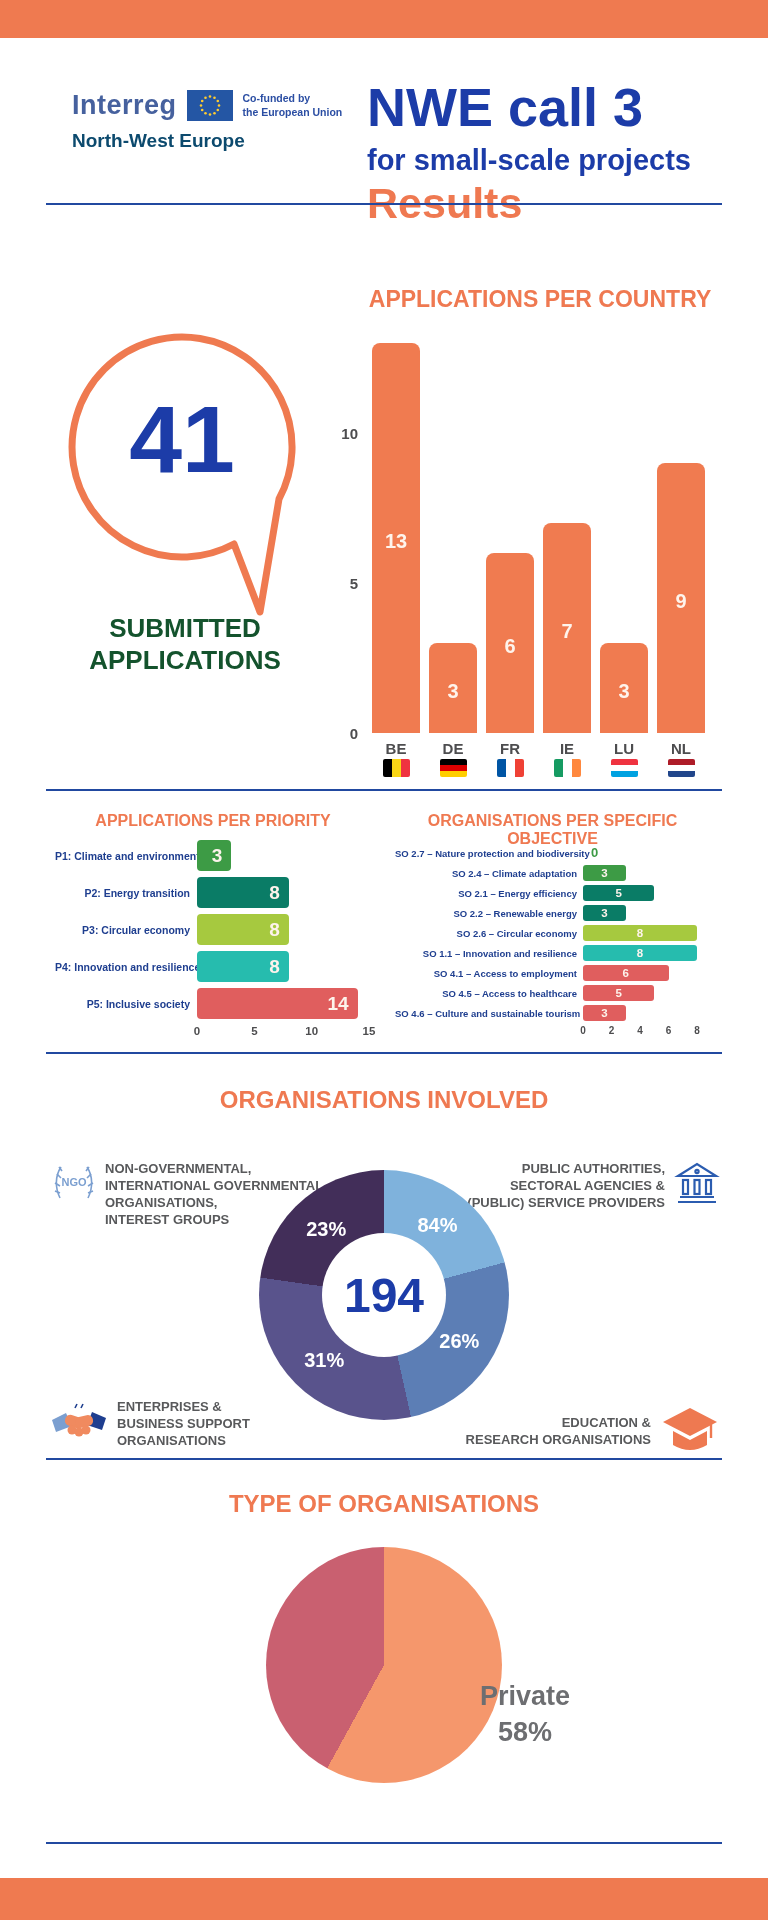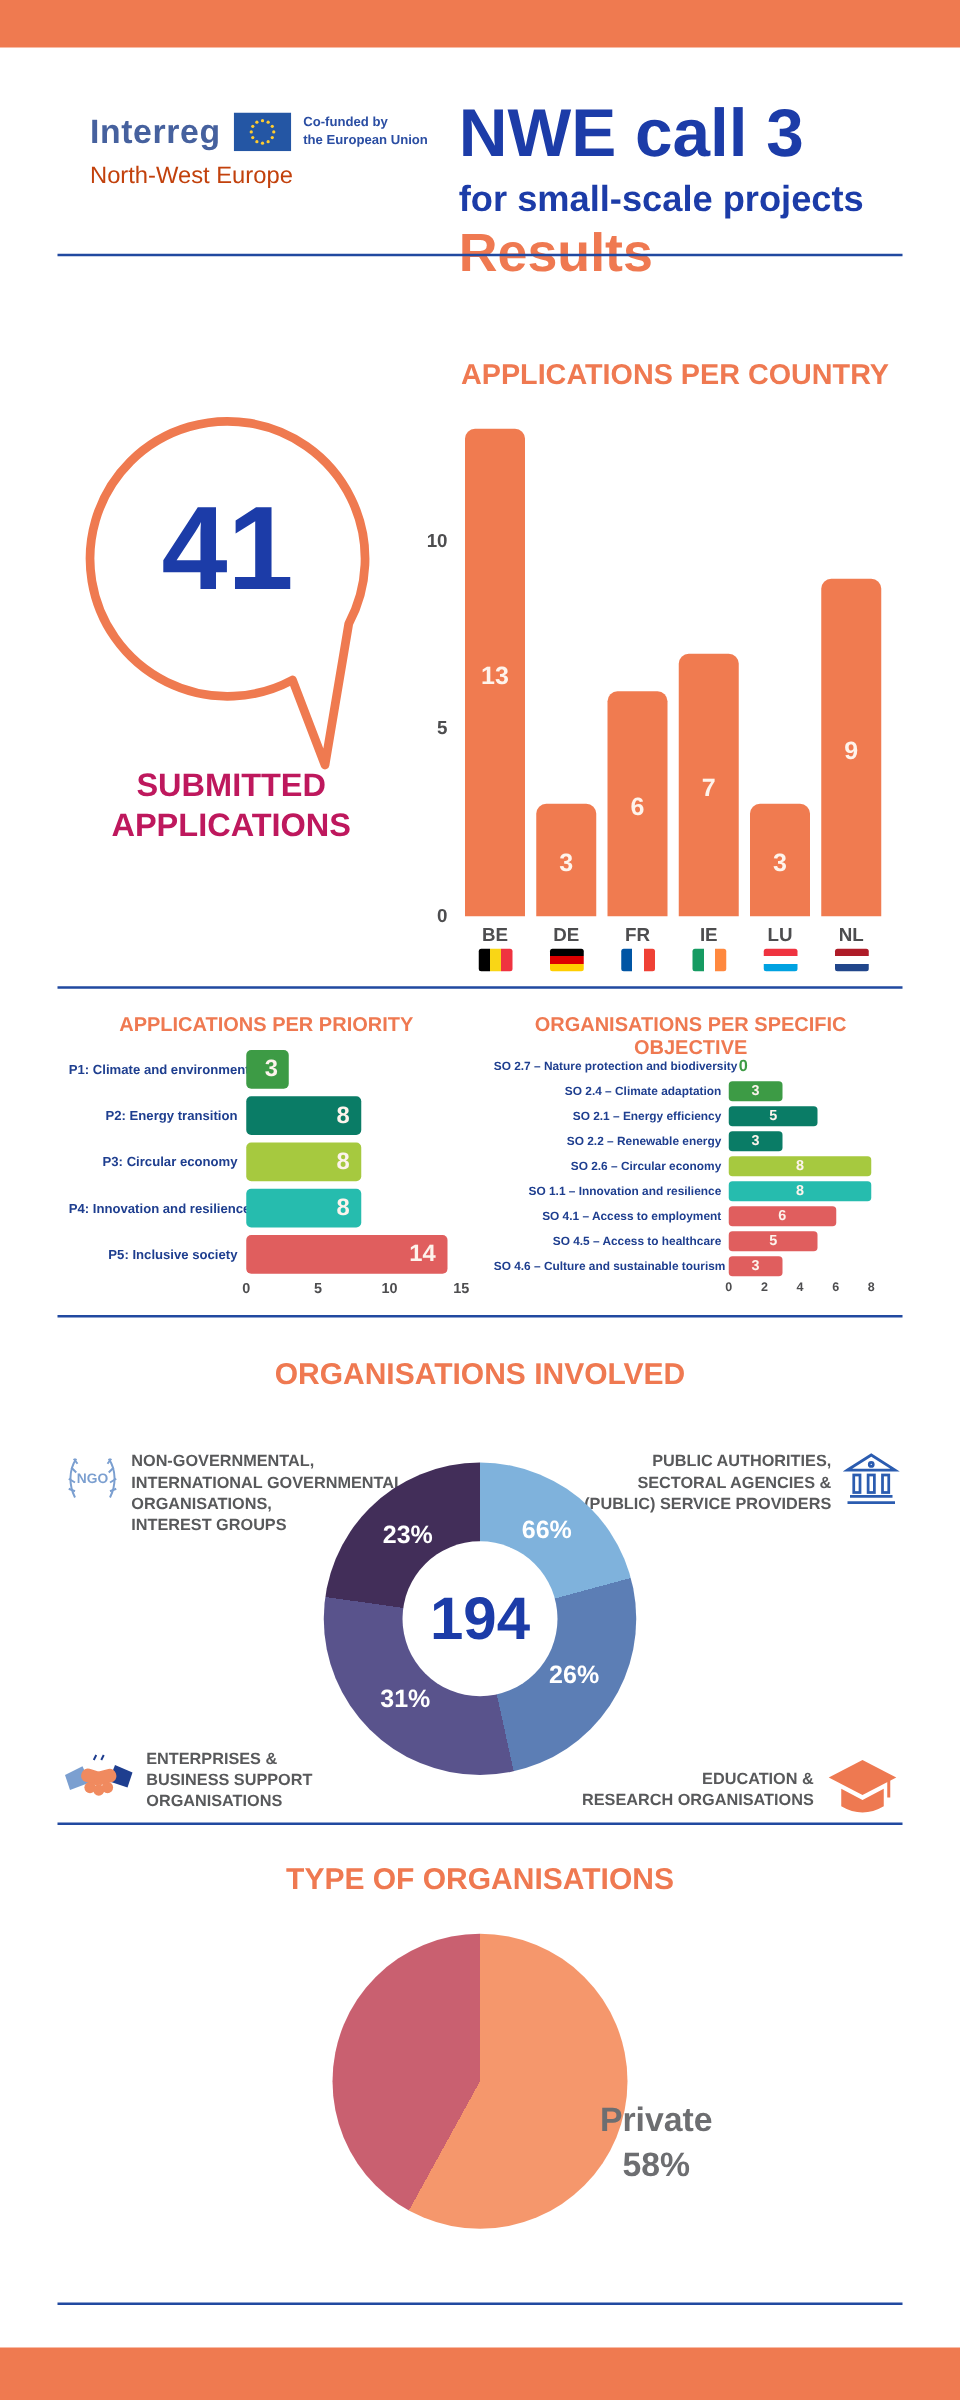--- a/index.html
+++ b/index.html
@@ -8,34 +8,34 @@
   .band{position:absolute;left:0;right:0;background:#EF7A50;}
   .band-top{top:0;height:38px;}
   .band-bottom{top:1878px;height:42px;}
   .divider{position:absolute;left:46px;right:46px;height:2px;background:#2149A0;}
 
   
   .logo-block{position:absolute;left:72px;top:90px;width:300px;}
   .logo-row{display:flex;align-items:center;gap:10px;}
   .interreg-text{font-size:27px;font-weight:bold;color:#46619E;letter-spacing:.5px;text-align:center;}
   .cofunded{font-size:10.5px;font-weight:bold;color:#2B4EA3;line-height:1.25;white-space:pre-line;}
-  .programme{margin-top:9px;font-size:19px;font-weight:normal;color:#c2410c;}
+  .programme{margin-top:9px;font-size:19px;font-weight:bold;color:#0c4a6e;}
   .icon-row{margin-top:9px;display:flex;gap:8px;}
   .pcircle{width:35px;height:35px;border-radius:50%;display:flex;align-items:center;justify-content:center;}
   .title-block{position:absolute;left:367px;top:80px;width:380px;color:#1C3CA8;}
   .title-l1{font-size:54px;font-weight:bold;line-height:1;}
   .title-l2{font-size:29px;font-weight:bold;margin-top:10px;}
   .title-l3{font-size:43px;font-weight:bold;color:#EF7951;margin-top:2px;}
 
   
   .bubble-wrap{position:absolute;left:60px;top:325px;width:240px;height:300px;}
   .bubble-count{position:absolute;left:60px;top:385px;width:244px;text-align:center;
                 font-size:95px;font-weight:bold;color:#1C3CA8;}
   .submitted-label{position:absolute;left:45px;top:613px;width:280px;text-align:center;
-                   font-size:26px;font-weight:bold;color:#be185d;line-height:1.22;white-space:pre-line;}
+                   font-size:26px;font-weight:bold;color:#14532d;line-height:1.22;white-space:pre-line;}
 
   
   .sec-title{position:absolute;text-align:center;font-weight:bold;color:#EF7951;}
 
   
   .country-chart{position:absolute;left:372px;top:343px;width:333px;height:390px;}
   .cbars{position:absolute;left:0;bottom:0;width:100%;height:100%;display:flex;gap:9px;align-items:flex-end;}
   .cbar{width:48px;border-radius:8px 8px 0 0;display:flex;justify-content:center;align-items:center;}
   .cbar span{color:#FEF4EC;font-size:20px;font-weight:bold;margin-top:7px;}
   .ytick{position:absolute;right:calc(100% + 14px);transform:translateY(50%);
@@ -371,21 +371,21 @@
           <rect x="20.5" y="20" width="5" height="14"></rect>
           <rect x="32" y="20" width="5" height="14"></rect>
         <path d="M6 37 H40"></path>
           <path d="M4 42 H42"></path>
       </g>
     </svg>
   </div>
 
   <div class="donut" style="background: conic-gradient(rgb(127, 178, 220) 0%, rgb(127, 178, 220) 20.7921%, rgb(92, 126, 181) 20.7921%, rgb(92, 126, 181) 46.5347%, rgb(89, 83, 140) 46.5347%, rgb(89, 83, 140) 77.2277%, rgb(66, 46, 89) 77.2277%, rgb(66, 46, 89) 100%);">
 
-  <div class="donut-pct" style="left: 178.48px; top: 55.1155px;">66%</div>
+  <div class="donut-pct" style="left: 178.48px; top: 55.1155px;">84%</div>
       <div class="donut-pct" style="left: 200.282px; top: 170.571px;">26%</div>
       <div class="donut-pct" style="left: 65.2404px; top: 189.597px;">31%</div>
       <div class="donut-pct" style="left: 67.2783px; top: 58.5756px;">23%</div>
       <div class="donut-hole"></div>
       <div class="donut-total">194</div>
     </div>
 
   <div class="corner" style="left:50px;top:1398px;width:280px;align-items:center">
     <svg width="58" height="44" viewBox="0 0 58 44">
       <polygon points="2,18 16,11 22,24 6,30" fill="#7B9FD0"></polygon>

